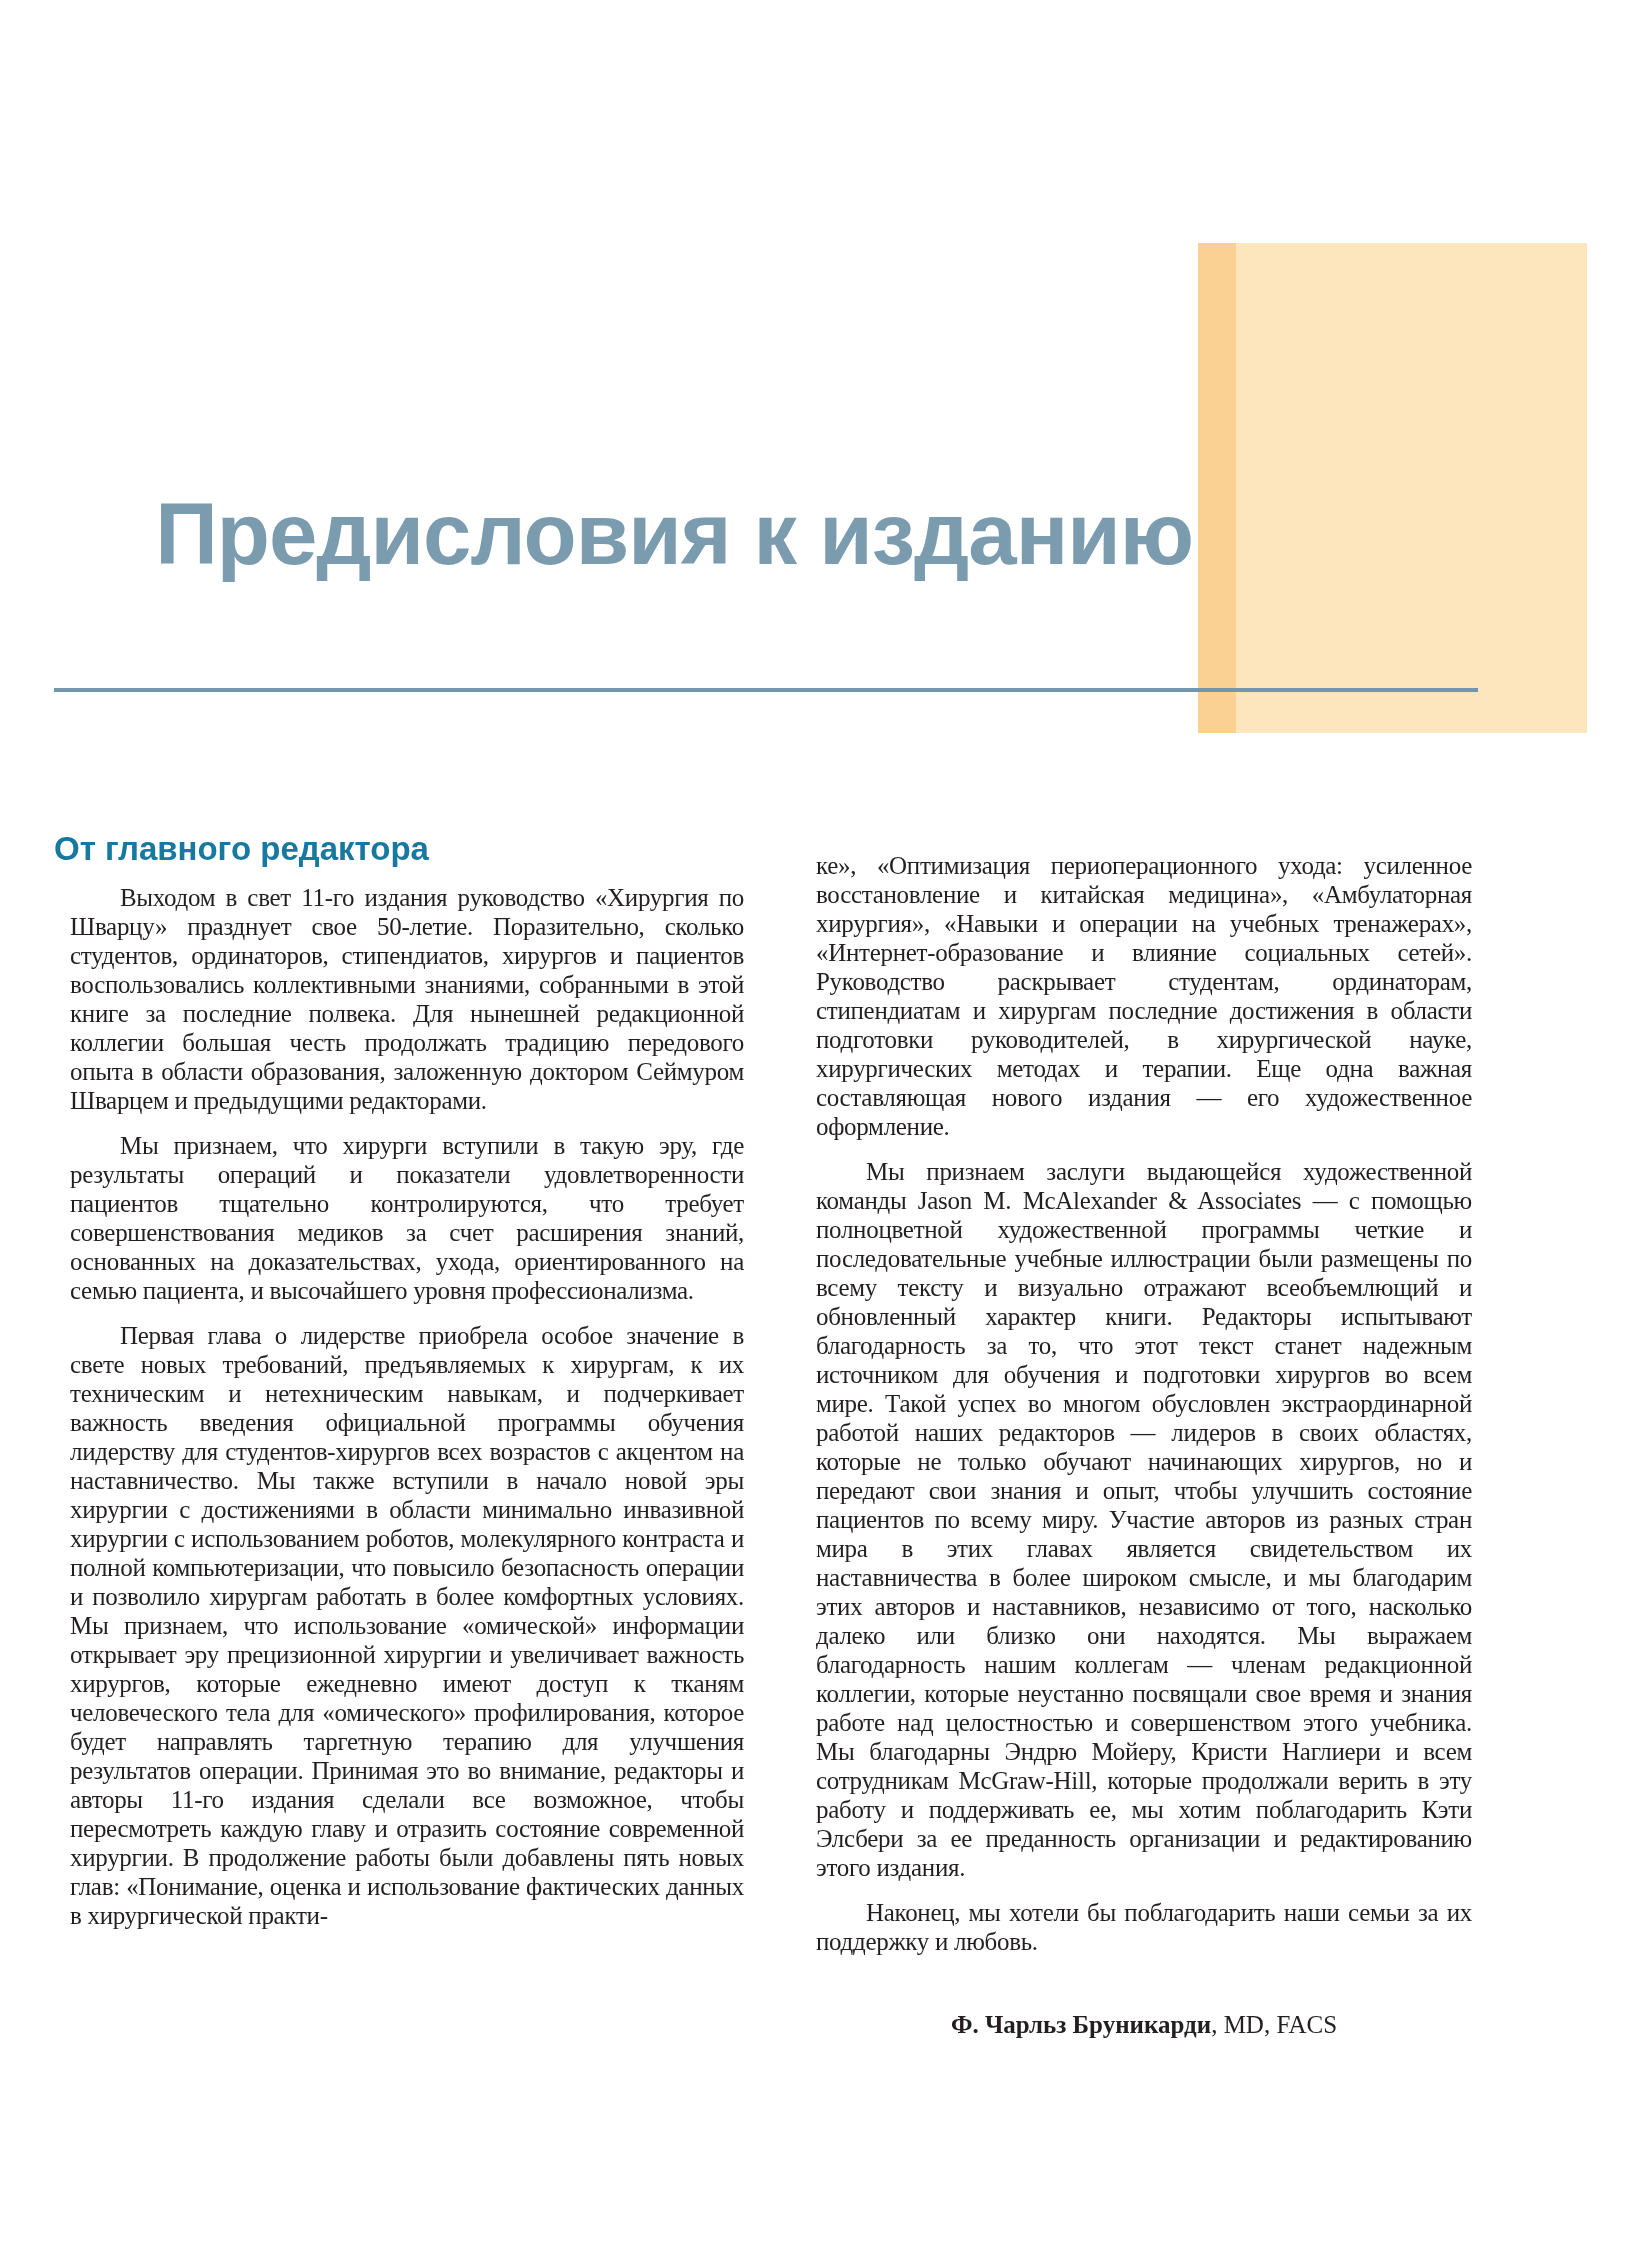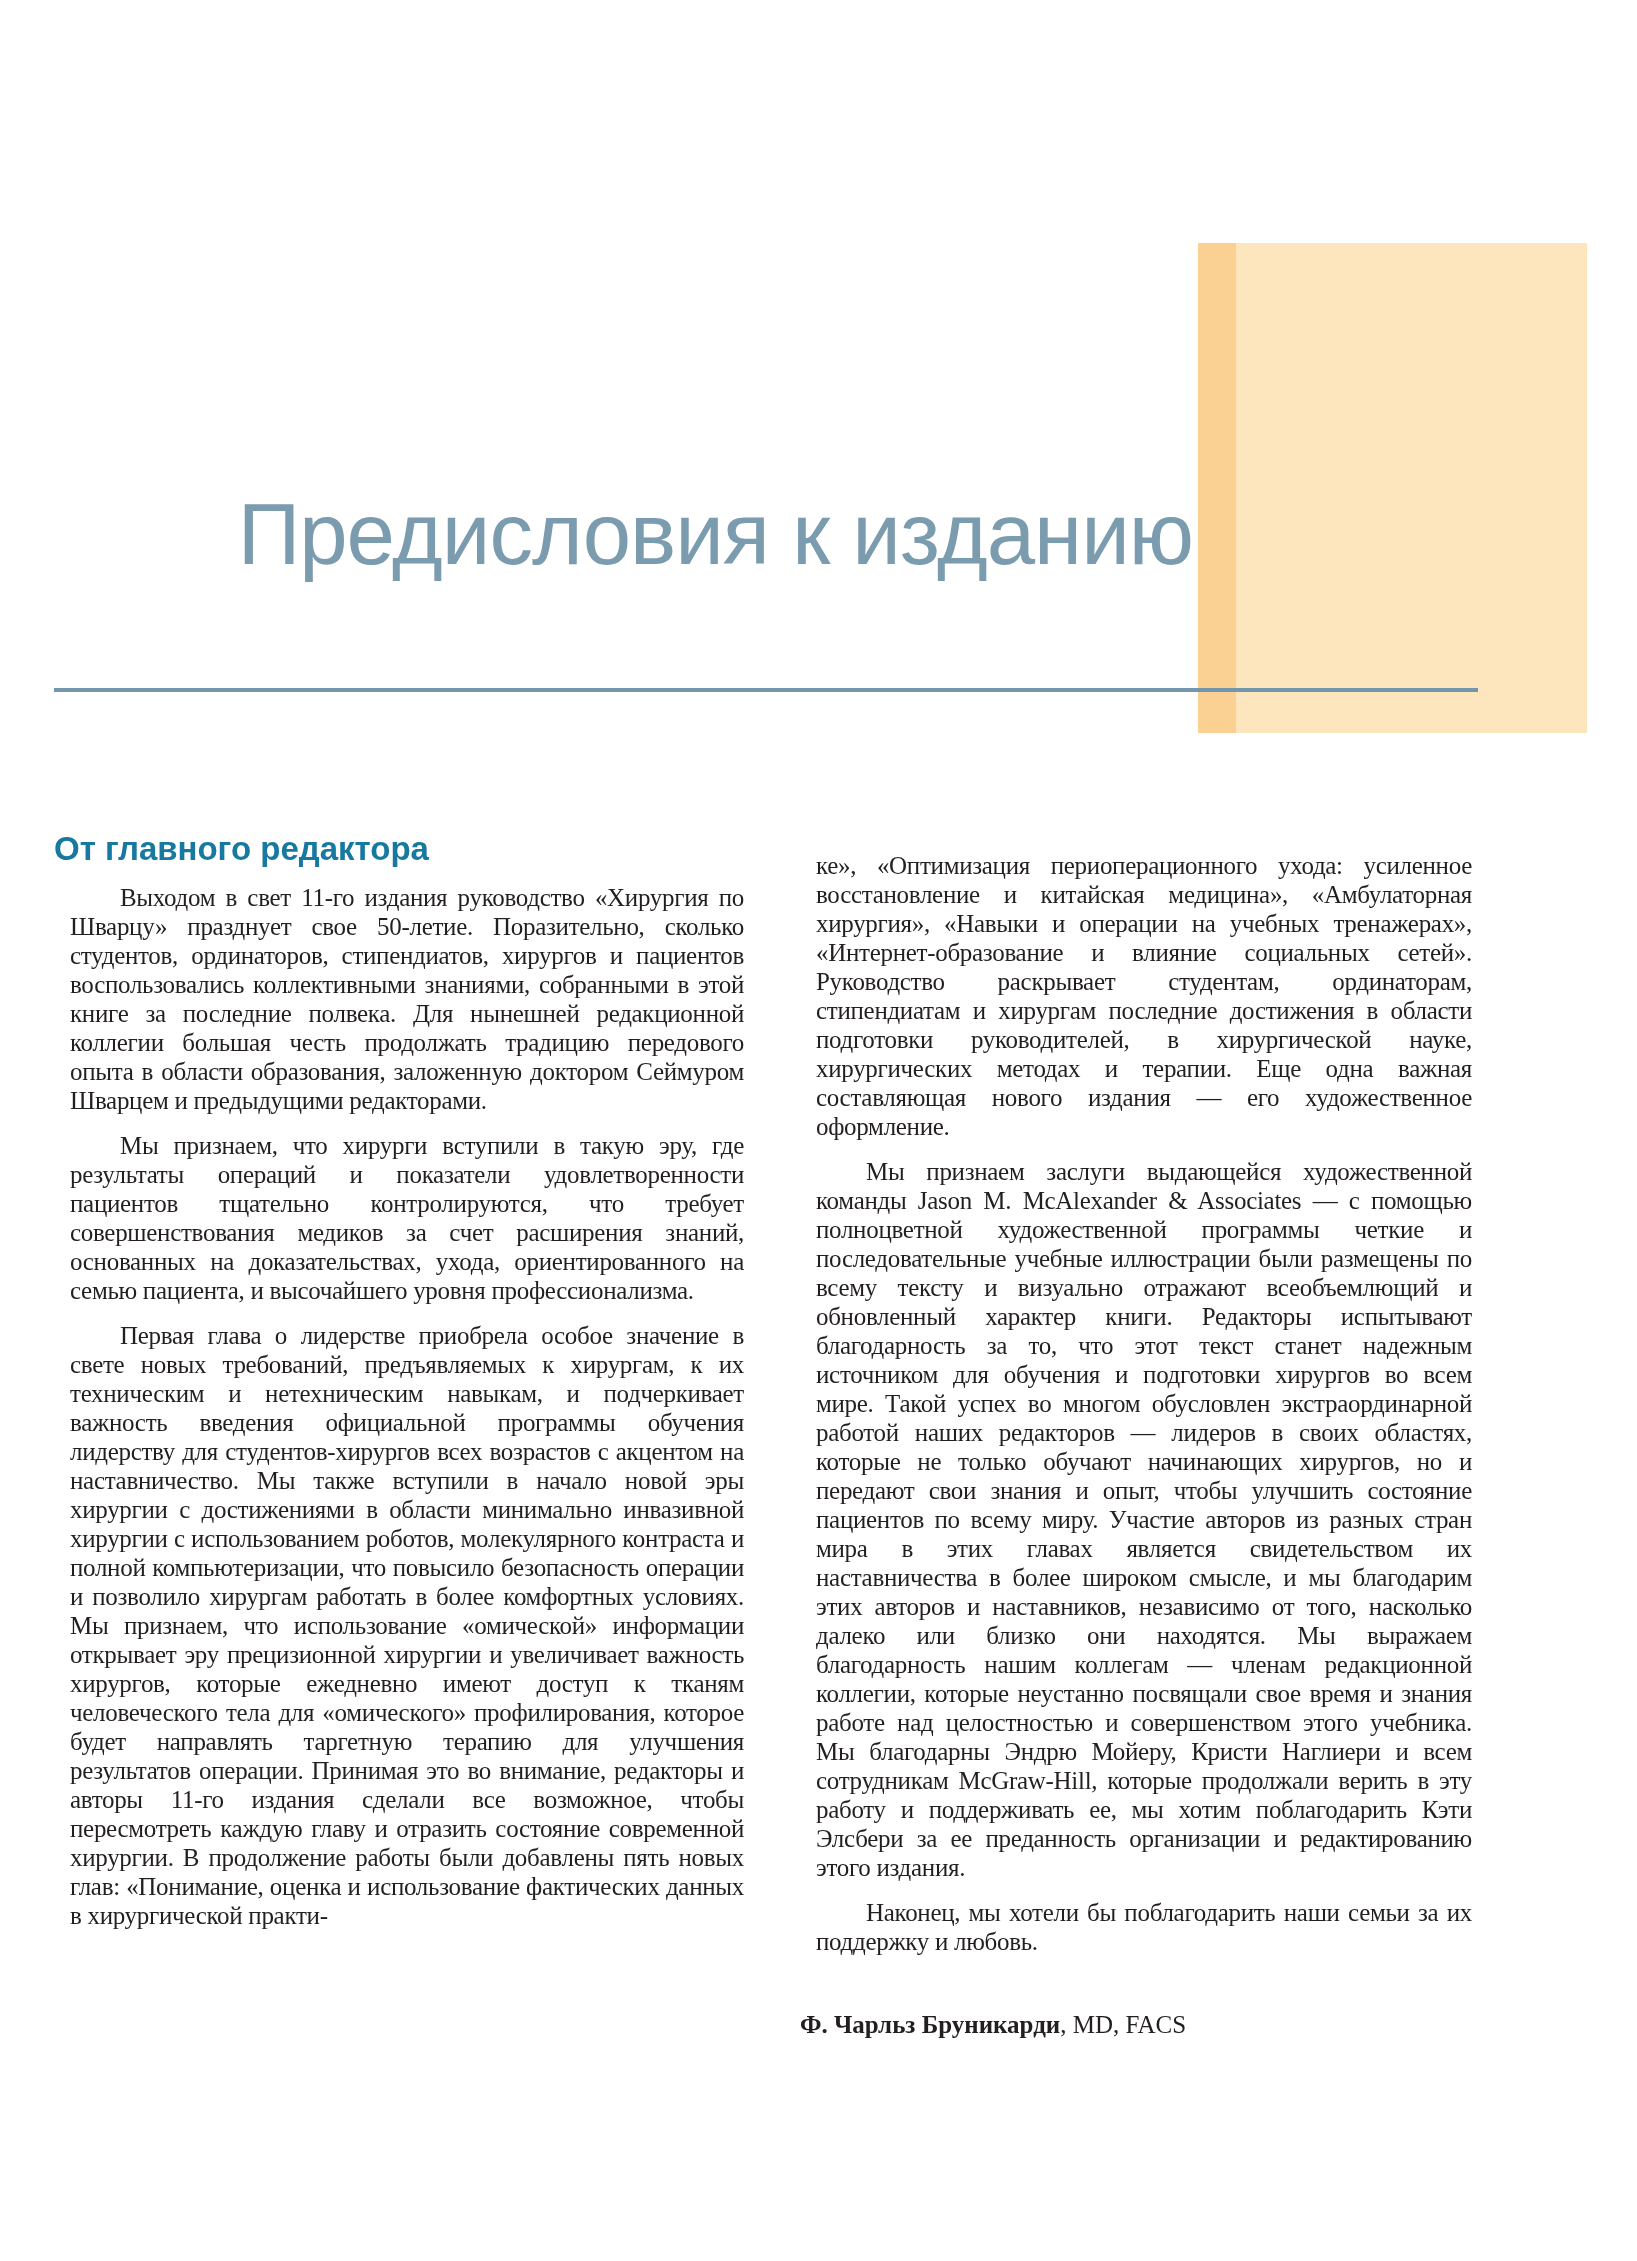--- a/index.html
+++ b/index.html
@@ -29,21 +29,21 @@
     background: var(--accent-dark, #fad192);
   }
   .title {
     position: absolute;
     top: 487px;
     left: 0;
     right: 445px;
     margin: 0;
     text-align: right;
     font-family: "Liberation Sans", sans-serif;
-    font-weight: normal;
+    font-weight: bold;
     font-size: 87px;
     line-height: 94px;
     color: var(--title-color, #7b9bae);
     letter-spacing: -1px;
     z-index: 2;
   }
   .title .tl { display: block; }
   .rule {
     position: absolute;
     top: 688px;
@@ -78,21 +78,21 @@
     line-height: 29px;
     letter-spacing: -0.3px;
     text-align: justify;
     color: var(--body-color, #231f20);
   }
   .para.indent { text-indent: 50px; }
   .author {
     margin: 54px 0 0 0;
     font-size: 25px;
     line-height: 30px;
-    text-align: left;
+    text-align: center;
     color: var(--body-color, #231f20);
   }
   .author strong { font-weight: bold; }
 </style>
 </head>
 <body>
 
 <div class="page">
 
   <div class="accent-block">

